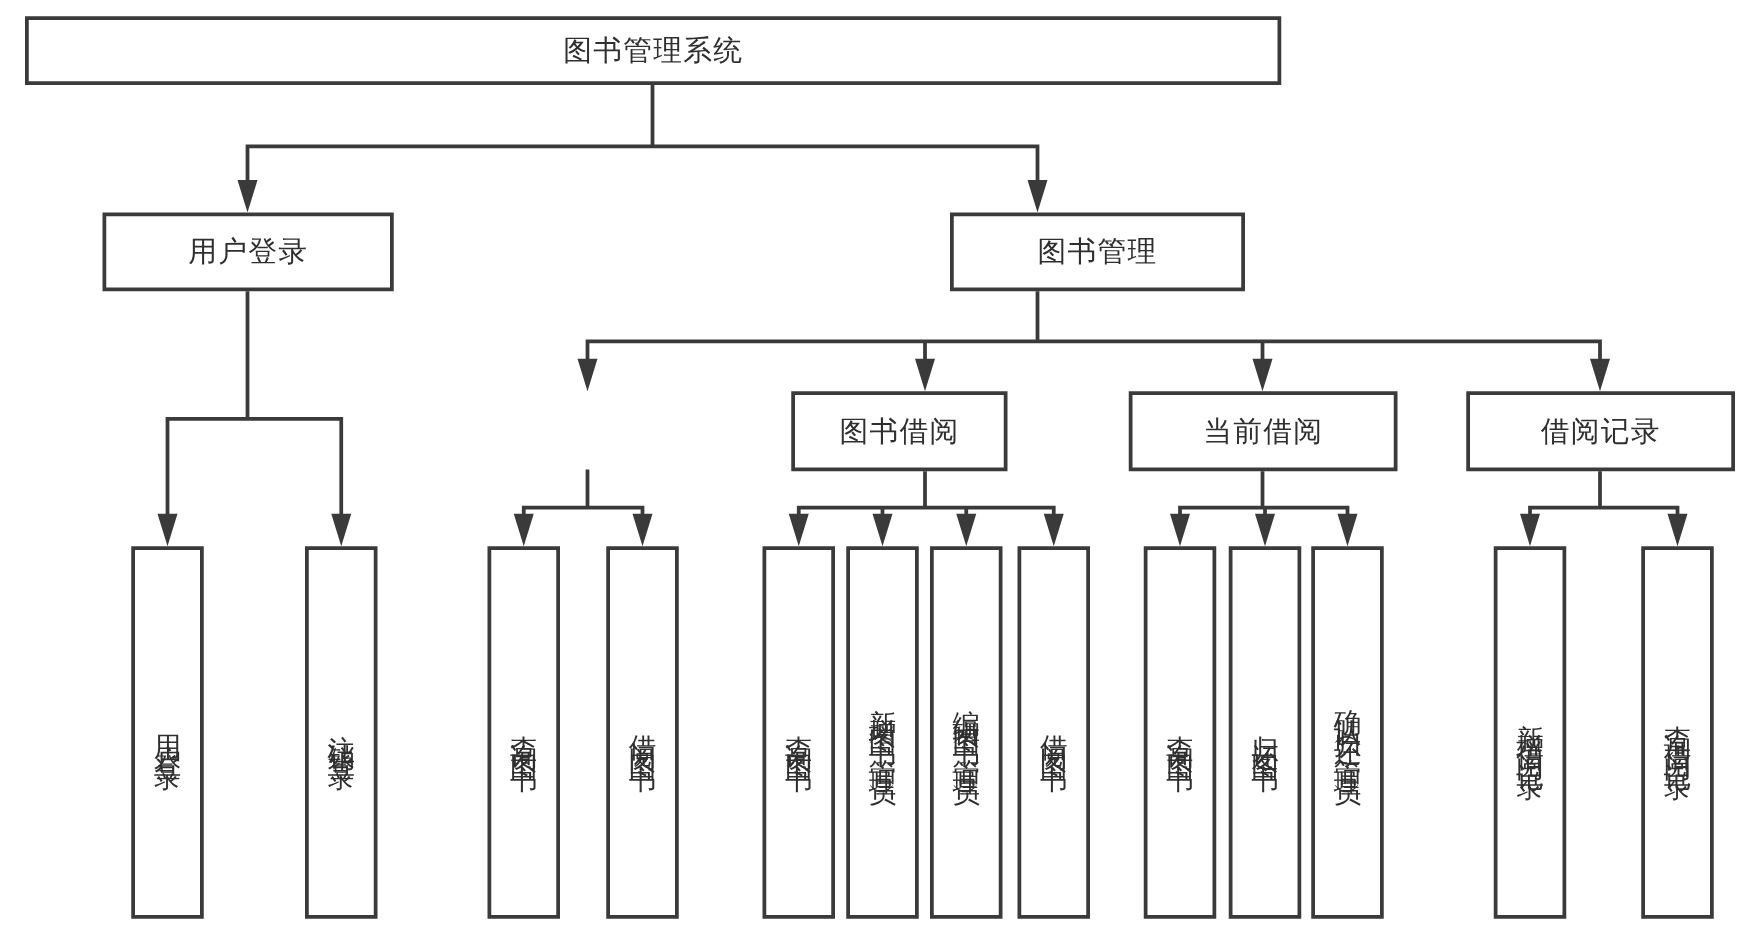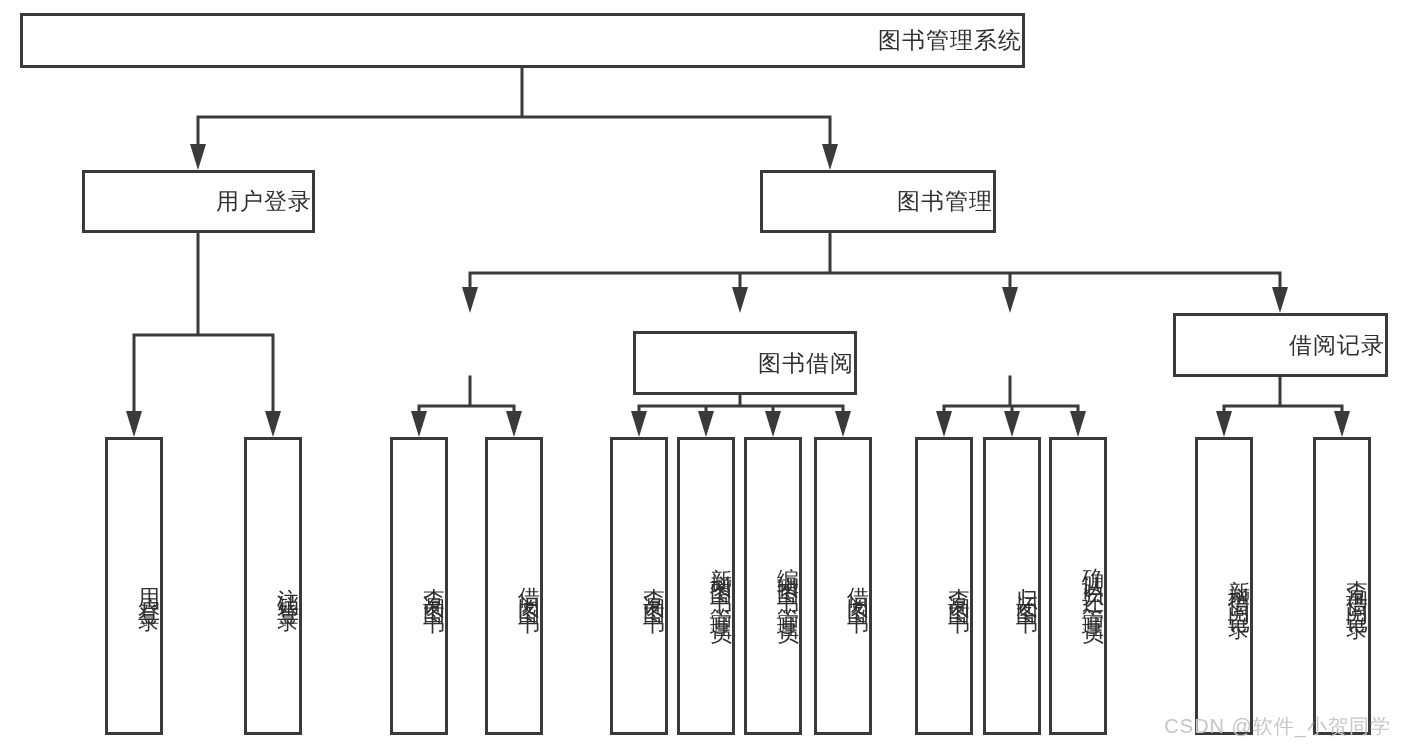--- a/index.html
+++ b/index.html
@@ -21,21 +21,21 @@
     width: 1405px; height: 747px;
     pointer-events: none;
   }
   .node {
     position: absolute;
     box-sizing: border-box;
     background: #ffffff;
     border: 3px solid var(--line, #3a3a3a);
     display: flex;
     align-items: center;
-    justify-content: flex-end;
+    justify-content: center;
     color: var(--text, #2f2f2f);
   }
   .node.h span {
     font-size: 23px;
     letter-spacing: 1px;
     white-space: nowrap;
   }
   .node.leaf .vtext {
     writing-mode: vertical-rl;
     line-height: 1;
@@ -79,22 +79,25 @@
     <span>图书管理系统</span>
   </div>
 
   <div class="node h" style="left:82px; top:170px; width:233px; height:63px;">
     <span>用户登录</span>
   </div>
   <div class="node h" style="left:712px; top:170px; width:236px; height:63px;margin-left:48px;">
     <span>图书管理</span>
   </div>
 
-  <div class="node h" style="left:633px; top:331px; width:224px; height:64px;">
+  <div class="node h" style="left:633px; top:313px; width:173px; height:64px;">
     <span>图书借阅</span>
+  </div>
+  <div class="node h" style="left:903px; top:313px; width:215px; height:64px;">
+    <span>当前借阅</span>
   </div>
   <div class="node h" style="left:1173px; top:313px; width:215px; height:64px;">
     <span>借阅记录</span>
   </div>
 
   <div class="node leaf" style="left:105px; top:437px; width:58px; height:298px;">
     <span class="vtext">用户登录</span>
   </div>
   <div class="node leaf" style="left:244px; top:437px; width:58px; height:298px;">
     <span class="vtext">注销登录</span>
@@ -130,15 +133,14 @@
     <span class="vtext">确认归还（管理员）</span>
   </div>
 
   <div class="node leaf" style="left:1195px; top:437px; width:58px; height:298px;">
     <span class="vtext">新增借阅记录</span>
   </div>
   <div class="node leaf" style="left:1313px; top:437px; width:58px; height:298px;">
     <span class="vtext">查询借阅记录</span>
   </div>
 
-  <div id="watermark">CSDN @软件_小贺同学</div>
 
 </div>
 
 </body></html>

